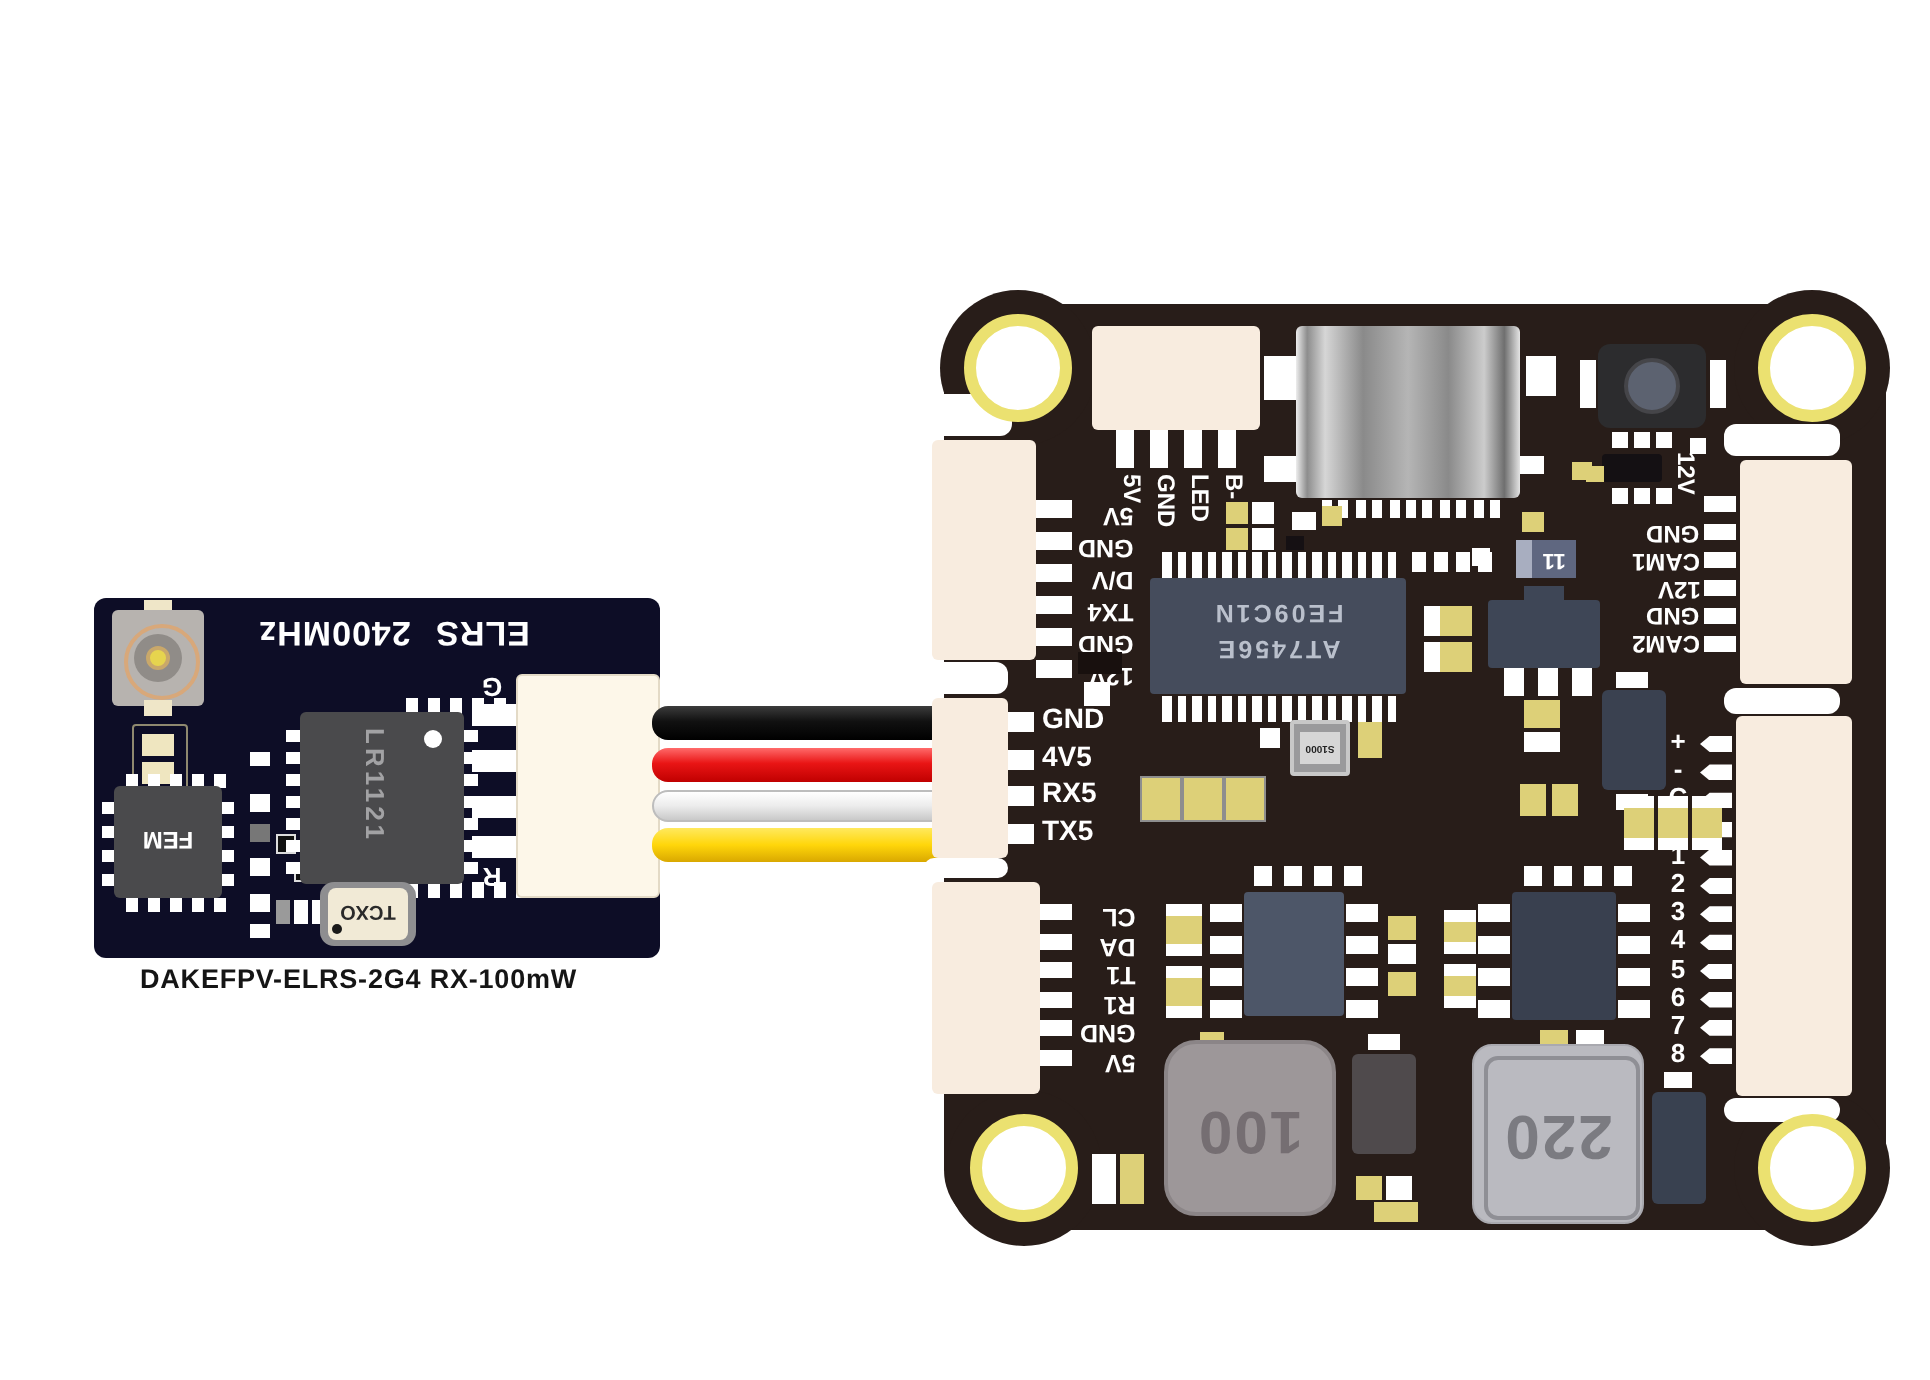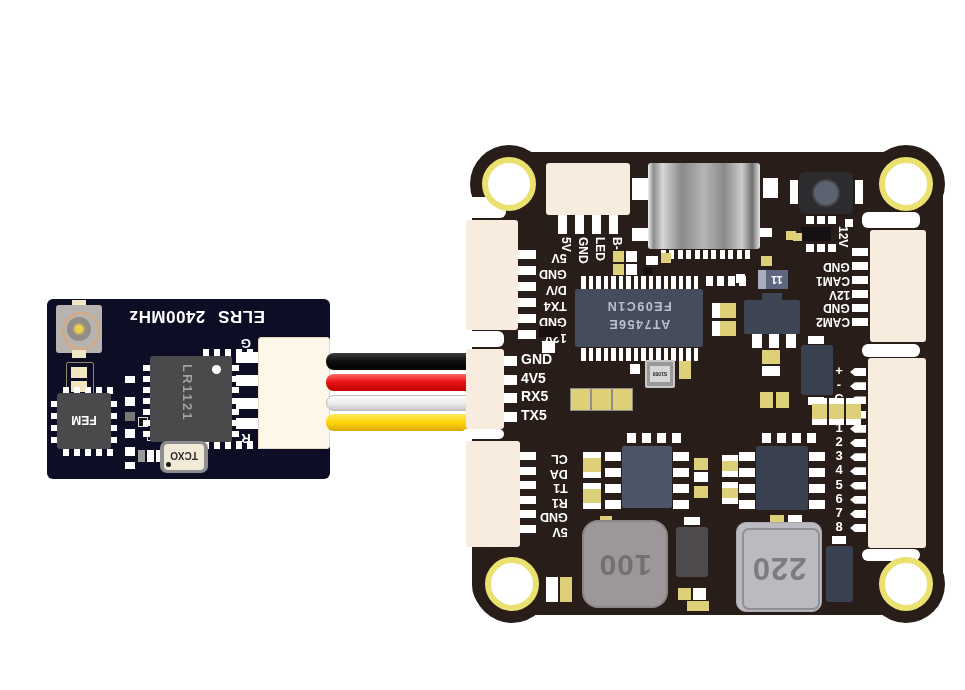--- a/index.html
+++ b/index.html
@@ -150,20 +150,21 @@
     <div class="a silk flip" style="left:191px;top:37px;width:16px;font-size:13px;text-align:center;">G</div>
     <div class="a whitepad" style="left:189px;top:53px;width:22px;height:11px;"></div>
     <div class="a whitepad" style="left:189px;top:76px;width:22px;height:11px;"></div>
     <div class="a whitepad" style="left:189px;top:99px;width:22px;height:11px;"></div>
     <div class="a whitepad" style="left:189px;top:119px;width:22px;height:11px;"></div>
     <div class="a silk flip" style="left:191px;top:132px;width:16px;font-size:13px;text-align:center;">R</div>
 
     <div class="a" style="left:211px;top:38px;width:72px;height:112px;background:#fdf7e9;border:1px solid #e3dac6;border-radius:3px;box-sizing:border-box;"></div>
   </div>
 
+  <div class="a" style="left:70px;top:482px;font-size:13.5px;font-weight:bold;color:#151515;letter-spacing:0.4px;">DAKEFPV-ELRS-2G4 RX-100mW</div>
 
   <div>
     <div class="a" style="left:326px;top:353px;width:150px;height:17px;border-radius:8px;background:linear-gradient(#3c3c3c,#111 45%,#000);"></div>
     <div class="a" style="left:326px;top:374px;width:150px;height:17px;border-radius:8px;background:linear-gradient(#ff6a6a,#e91515 45%,#c00000);"></div>
     <div class="a" style="left:326px;top:395px;width:150px;height:16px;border-radius:8px;background:linear-gradient(#ffffff,#ececec 50%,#c9c9c9);border:1px solid #bdbdbd;box-sizing:border-box;"></div>
     <div class="a" style="left:326px;top:414px;width:150px;height:17px;border-radius:8px;background:linear-gradient(#ffe95e,#ffd60a 50%,#d9a800);"></div>
   </div>
 
   <div>
 

